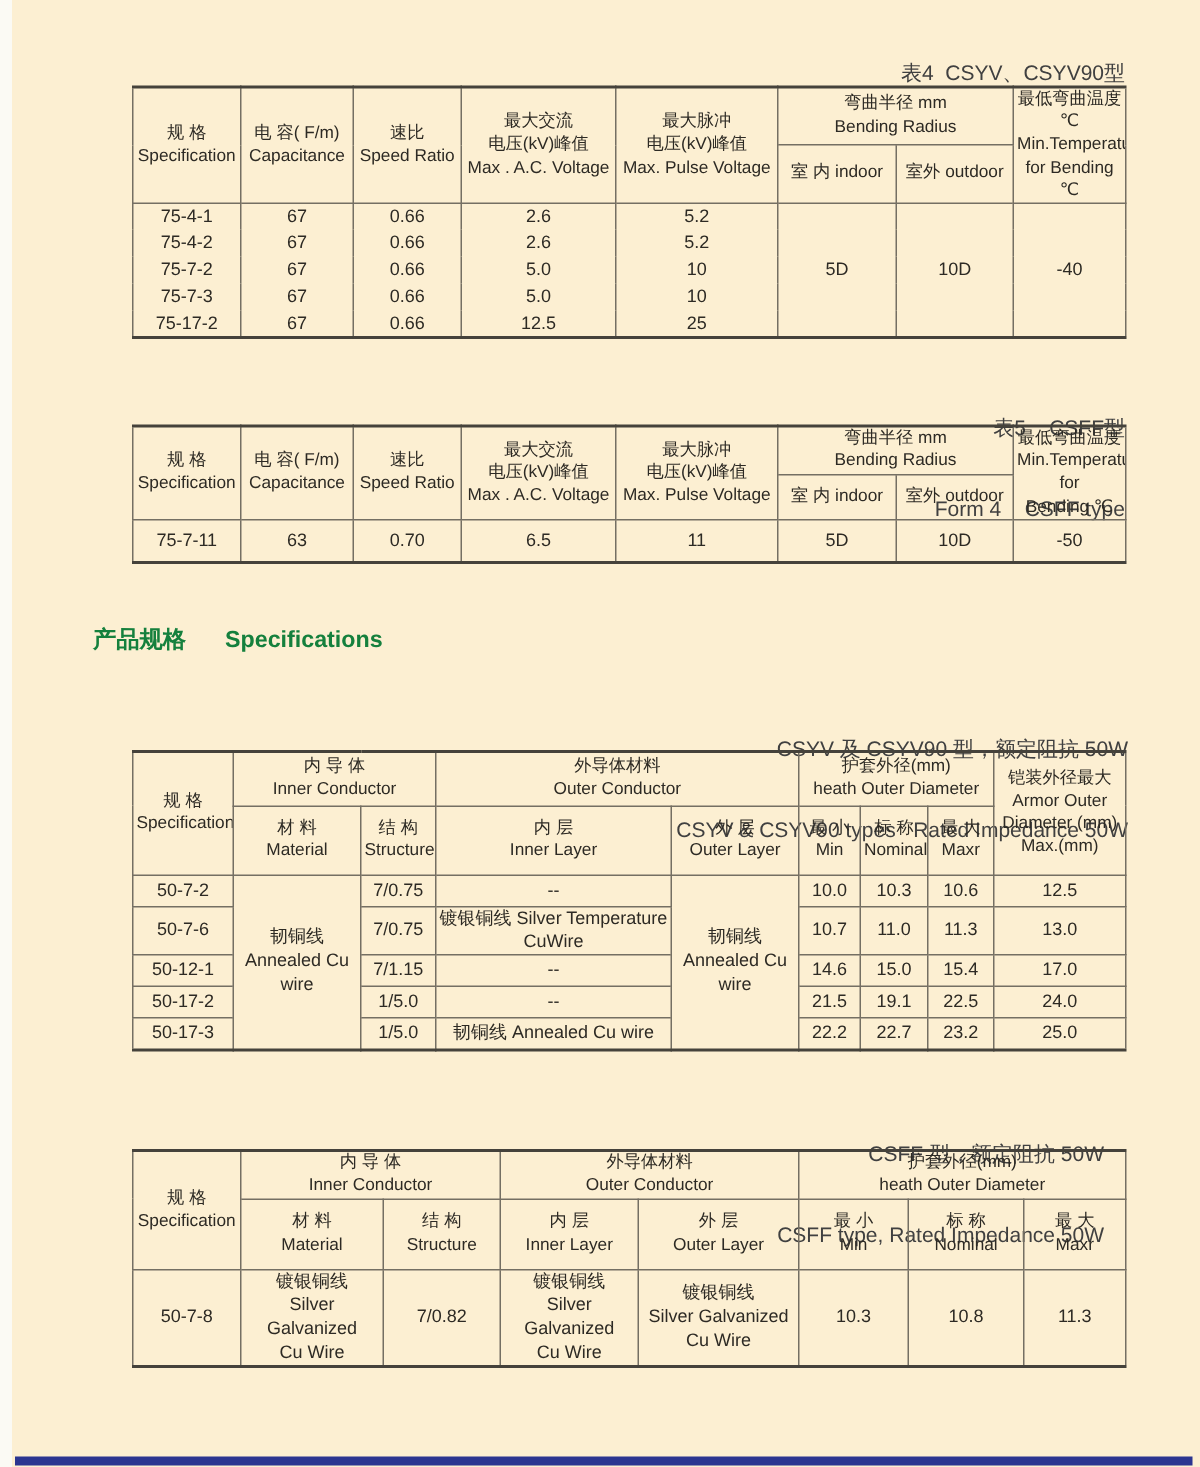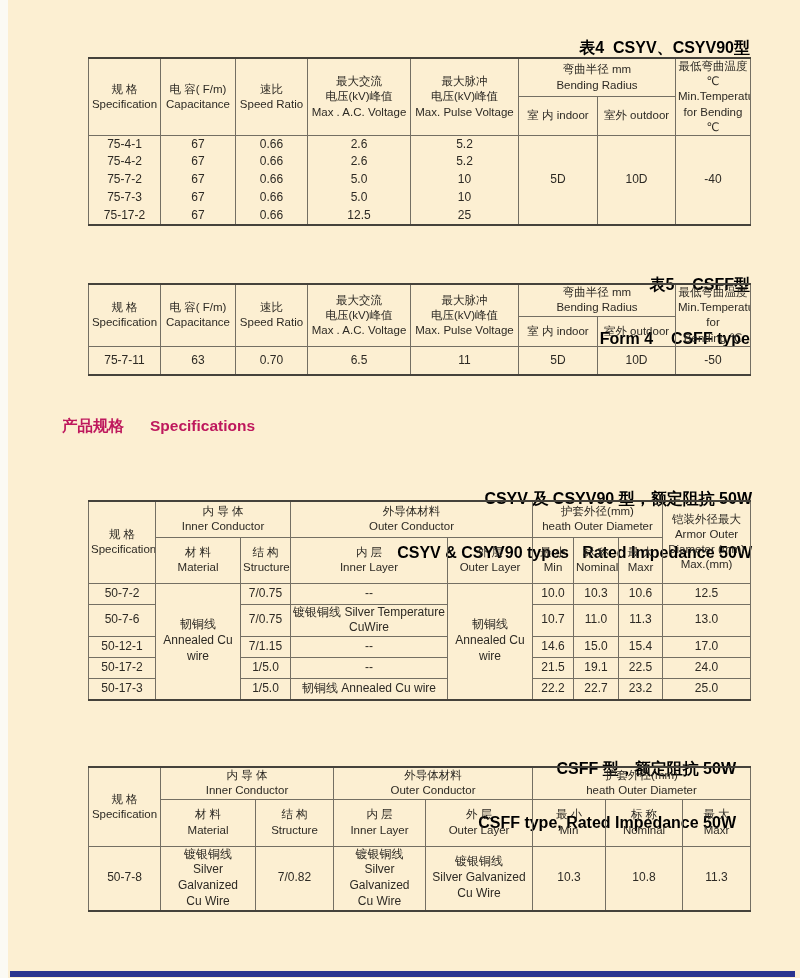--- a/index.html
+++ b/index.html
@@ -14,21 +14,21 @@
   .left-strip{
     position:absolute;left:0;top:0;width:8px;height:978px;
     background:#fbfaf4;
   }
   .footer-bar{
     position:absolute;left:10px;right:5px;bottom:1px;height:6px;
     background:#2b3590;
   }
   .table-title{
     position:absolute;right:50px;text-align:right;
-    font-weight:bold;font-size:16px;line-height:18px;color:#000000;
+    font-weight:normal;font-size:14px;line-height:18px;color:#404040;
     white-space:pre;
   }
   .section-heading{
     position:absolute;left:62px;top:416px;
     font-weight:bold;font-size:15.5px;color:#23227f;
   }
   .section-heading .en{margin-left:26px;}
   table.datatable{
     position:absolute;
     border-collapse:collapse;table-layout:fixed;
@@ -199,21 +199,21 @@
         <td>0.70</td>
         <td>6.5</td>
         <td>11</td>
         <td>5D</td>
         <td>10D</td>
         <td>-50</td>
       </tr>
     </tbody>
   </table>
 
-  <div class="section-heading" style="color: #be185d;">
+  <div class="section-heading" style="color: #15803d;">
     <span class="zh">产品规格</span><span class="en">Specifications</span>
   </div>
 
   <div class="table-title" style="top:454px;right:48px;">
     <div>CSYV 及 CSYV90 型，额定阻抗 50W</div>
     <div>CSYV &amp; CSYV90 types   Rated Impedance 50W</div>
   </div>
 
   <table class="datatable t3" style="top:500px;">
     <colgroup>

